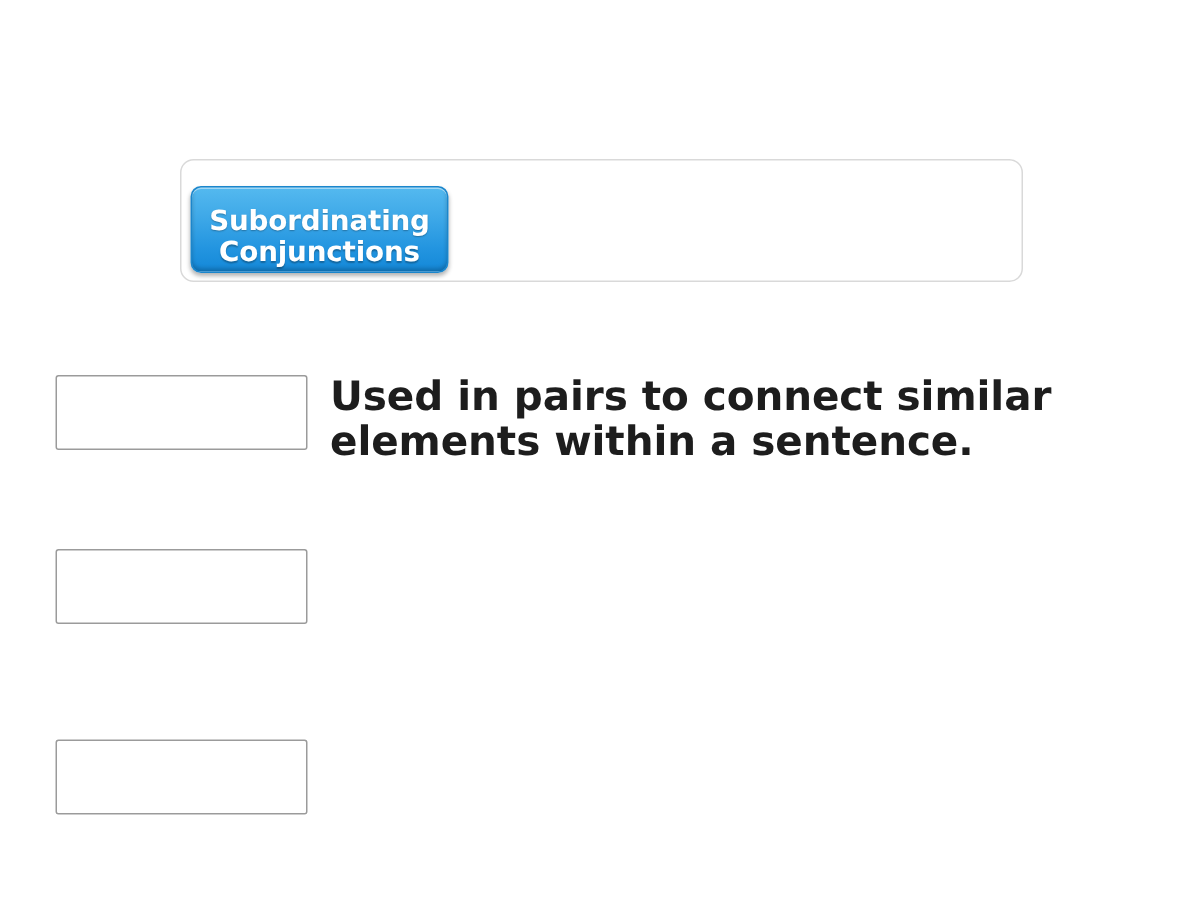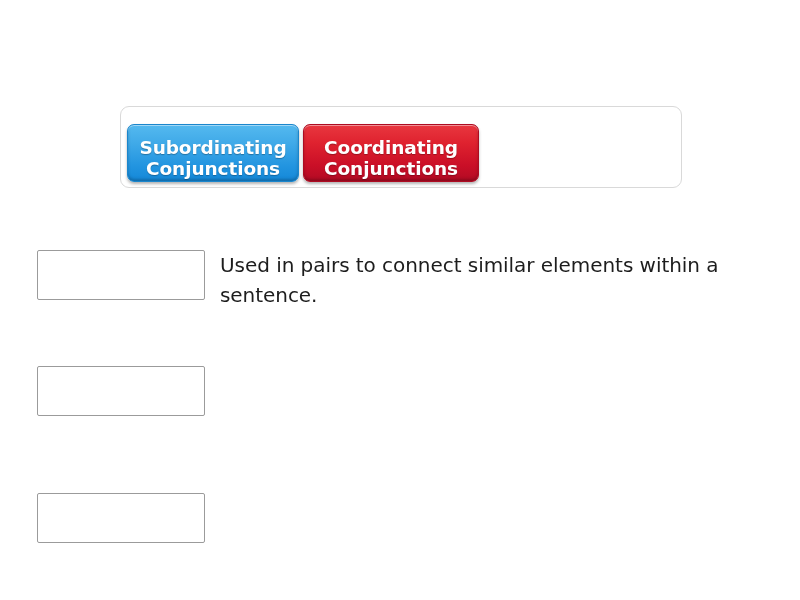--- a/index.html
+++ b/index.html
@@ -124,46 +124,43 @@
   }
 
   .row-1 .drop-box { margin-top: 18px; }
   .row-2 .drop-box { margin-top: 14px; }
   .row-3 .drop-box { margin-top: 33px; }
 
   .row-text {
     flex: 1 1 auto;
     margin-left: 15px;
     color: #1d1d1d;
-    font-size: 20px;
+    font-size: 27px;
     line-height: 30px;
     letter-spacing: -0.05px;
     white-space: pre-line;
     padding-top: 6px;
+    font-weight: bold;
   }
 
   .row-3 .row-text { padding-top: 13px; }
   .row-2 .row-text { padding-top: 2px; }
 </style>
 </head>
 <body>
 
 <div id="activity">
 
   <div class="tile-tray">
 
     <div class="tile tile-blue">
       <span class="tile-label">Subordinating
 Conjunctions</span>
     </div>
 
-    <div class="tile tile-red">
-      <span class="tile-label">Coordinating
-Conjunctions</span>
-    </div>
 
 
   </div>
 
   <div class="rows">
 
     <div class="row row-1">
       <div class="drop-box"></div>
       <div class="row-text">Used in pairs to connect similar elements within a sentence.</div>
     </div>

